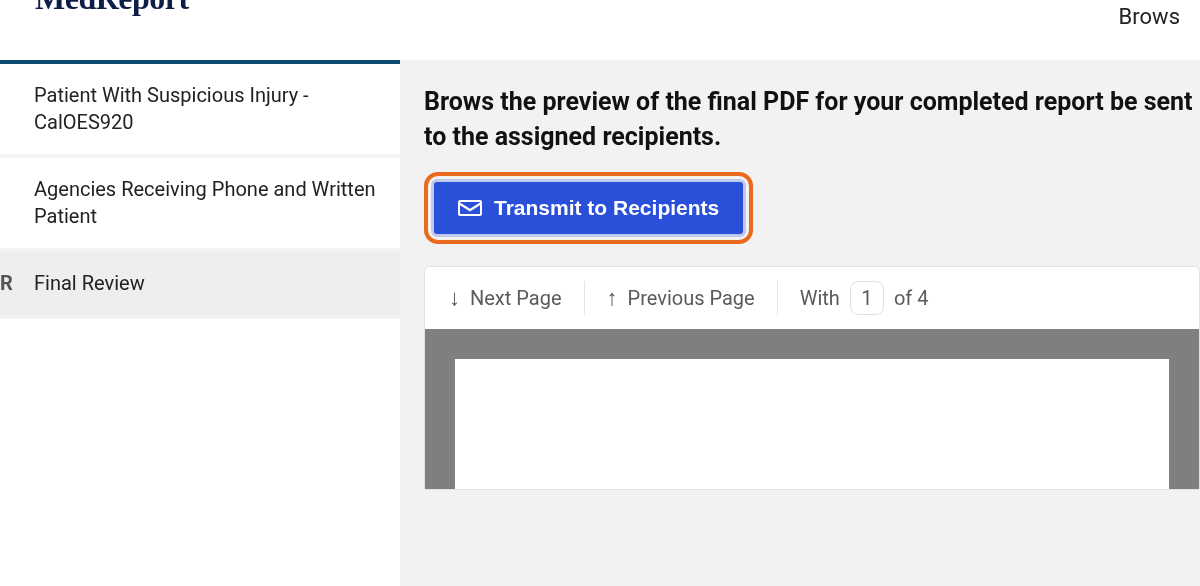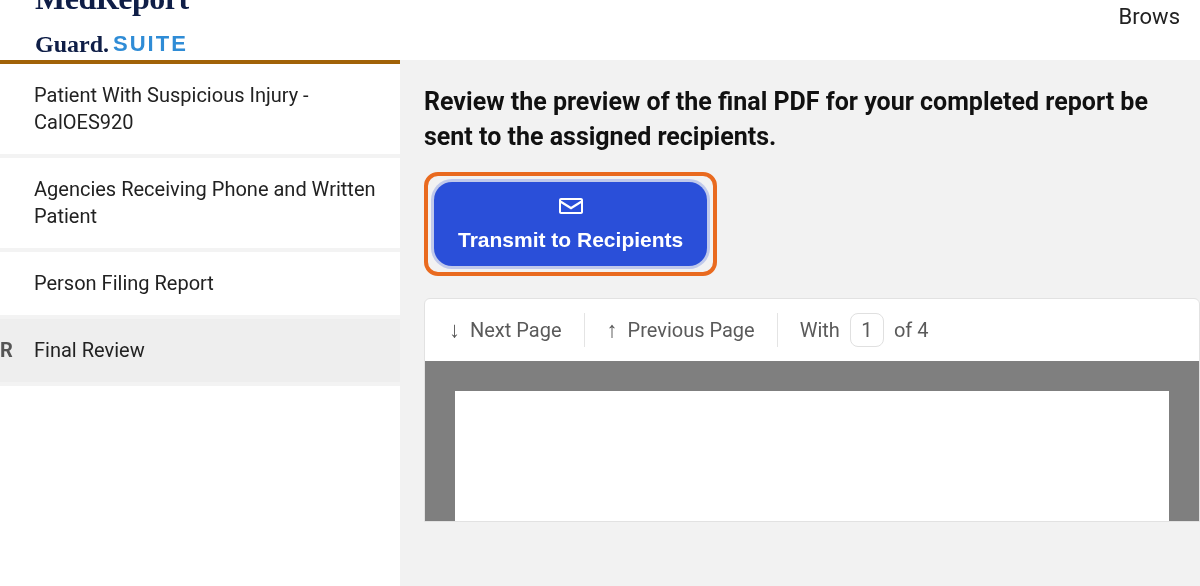--- a/index.html
+++ b/index.html
@@ -7,83 +7,76 @@
   .header { height: 60px; display: flex; align-items: flex-start; justify-content: space-between; padding: 0 20px 0 35px; }
   .logo { line-height: 1; }
   .logo-top { font-family: Georgia, 'Times New Roman', serif; font-size: 32px; font-weight: 700; color: #0f1e47; letter-spacing: -0.5px; position: relative; top: -18px; }
   .logo-bottom { font-family: Georgia, 'Times New Roman', serif; font-size: 24px; font-weight: 700; color: #0f1e47; }
   .logo-suite { font-family: -apple-system, sans-serif; font-size: 22px; font-weight: 600; color: #2f8cd6; letter-spacing: 2px; margin-left: 4px; vertical-align: 1px; }
   .browse { font-size: 22px; color: #222; padding-top: 4px; }
 
   .body { display: flex; height: 526px; }
   .sidebar { width: 400px; background: #fff; }
   .side-item { display: flex; align-items: center; padding: 18px 20px 18px 30px; font-size: 20px; color: #222; border-bottom: 4px solid #f3f3f3; cursor: pointer; line-height: 1.35; }
-  .side-item.first { border-top: 4px solid #a16207; }
+  .side-item.first { border-top: 4px solid #0c4a6e; }
   .side-item .marker { width: 18px; flex-shrink: 0; font-weight: 700; color: #555; font-size: 20px; position: relative; left: -30px; margin-right: -14px; }
   .side-item.active { background: #eeeeee; }
   .side-item.inactive { background: #fff; }
 
   .main { flex: 1; background: #f2f2f2; padding: 24px 0 0 24px; overflow: hidden; }
   .heading { font-size: 25px; font-weight: 700; color: #111; line-height: 1.4; padding-right: 0; }
 
   .ackrow { display: flex; align-items: stretch; margin-top: 26px; border: 1px solid #d9d9d9; border-radius: 8px; overflow: hidden; background: #f2f2f2; }
   .ackrow .cbwrap { width: 52px; display: flex; align-items: center; justify-content: center; border-right: 1px solid #d9d9d9; }
   .ackrow .cb { width: 24px; height: 24px; border-radius: 5px; background: #c9c9c9; display: flex; align-items: center; justify-content: center; }
   .ackrow .cb svg { width: 16px; height: 16px; }
   .ackrow .txt { flex: 1; display: flex; align-items: center; padding: 14px 16px; font-size: 21px; color: #9a9a9a; white-space: nowrap; overflow: hidden; }
 
   .transmit-highlight { display: inline-block; margin-top: 18px; padding: 6px; border: 4px solid #e96a1f; border-radius: 14px; background: #f2f2f2; }
-  .transmit-btn { display: inline-flex; align-items: center; gap: 12px; background: #2a4fd9; color: #fff; border: none; border-radius: 18px; padding: 14px 24px; font-size: 21px; font-weight: 600; cursor: pointer; box-shadow: 0 0 0 3px rgba(42,79,217,0.25); flex-direction: column; }
+  .transmit-btn { display: inline-flex; align-items: center; gap: 12px; background: #2a4fd9; color: #fff; border: none; border-radius: 3px; padding: 14px 24px; font-size: 21px; font-weight: 600; cursor: pointer; box-shadow: 0 0 0 3px rgba(42,79,217,0.25); }
   .transmit-btn svg { width: 24px; height: 20px; }
 
   .pdfbox { margin-top: 22px; background: #fff; border: 1px solid #e2e2e2; border-radius: 6px 6px 0 0; overflow: hidden; }
   .pdf-toolbar { display: flex; align-items: center; height: 62px; padding: 0 8px; font-size: 20px; color: #5a5a5a; }
   .pdf-btn { display: inline-flex; align-items: center; gap: 10px; padding: 10px 16px; cursor: pointer; }
   .pdf-sep { width: 1px; height: 34px; background: #e4e4e4; margin: 0 6px; }
   .pdf-page { display: inline-flex; align-items: center; gap: 10px; padding: 10px 16px; }
   .pdf-page .pnum { display: inline-flex; align-items: center; justify-content: center; min-width: 34px; height: 34px; border: 1px solid #e0e0e0; border-radius: 8px; font-size: 20px; color: #5a5a5a; padding: 0 6px; }
   .arrow { font-size: 22px; color: #5a5a5a; }
   .pdf-canvas { height: 160px; background: #7f7f7f; padding: 30px 30px 0 30px; }
   .pdf-paper { background: #fff; height: 100%; }
 </style>
 </head>
 <body>
 
 <div class="header">
   <div class="logo">
     <div class="logo-top">MedReport</div>
-    <div>
-      <span class="logo-bottom">Guard.</span><span class="logo-suite">SUITE</span>
-    </div>
   </div>
   <div class="browse">Brows</div>
 </div>
 
 <div class="body">
   <div class="sidebar">
     <div class="side-item first inactive">
       <span class="marker"></span>
       <span>Patient With Suspicious Injury - CalOES920</span>
     </div>
     <div class="side-item inactive">
       <span class="marker"></span>
       <span>Agencies Receiving Phone and Written Patient</span>
     </div>
-    <div class="side-item inactive">
-      <span class="marker"></span>
-      <span>Person Filing Report</span>
-    </div>
     <div class="side-item active">
       <span class="marker">R</span>
       <span>Final Review</span>
     </div>
   </div>
 
   <div class="main">
-    <div class="heading">Review the preview of the final PDF for your completed report be sent to the assigned recipients.</div>
+    <div class="heading">Brows the preview of the final PDF for your completed report be sent to the assigned recipients.</div>
 
 
     <div class="transmit-highlight">
       <button class="transmit-btn">
         <svg viewBox="0 0 24 20">
             <path fill="#ffffff" d="M2 2h20c1 0 2 .9 2 2v12c0 1.1-1 2-2 2H2c-1 0-2-.9-2-2V4c0-1.1 1-2 2-2zm0 2v.4l10 6.3 10-6.3V4H2zm0 12h20V7.2l-10 6.3L2 7.2V16z"></path>
           </svg>
         <span>Transmit to Recipients</span>
       </button>
     </div>

